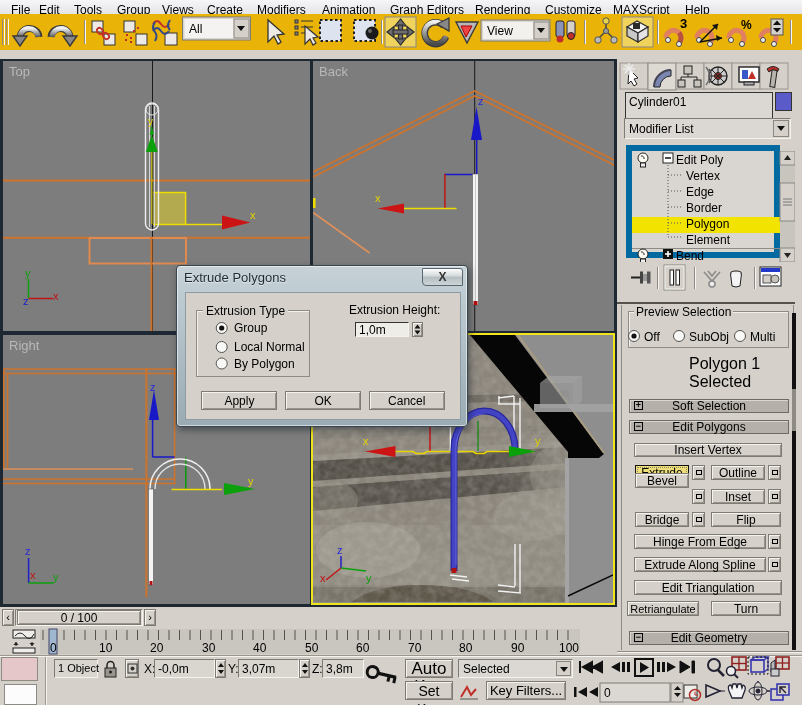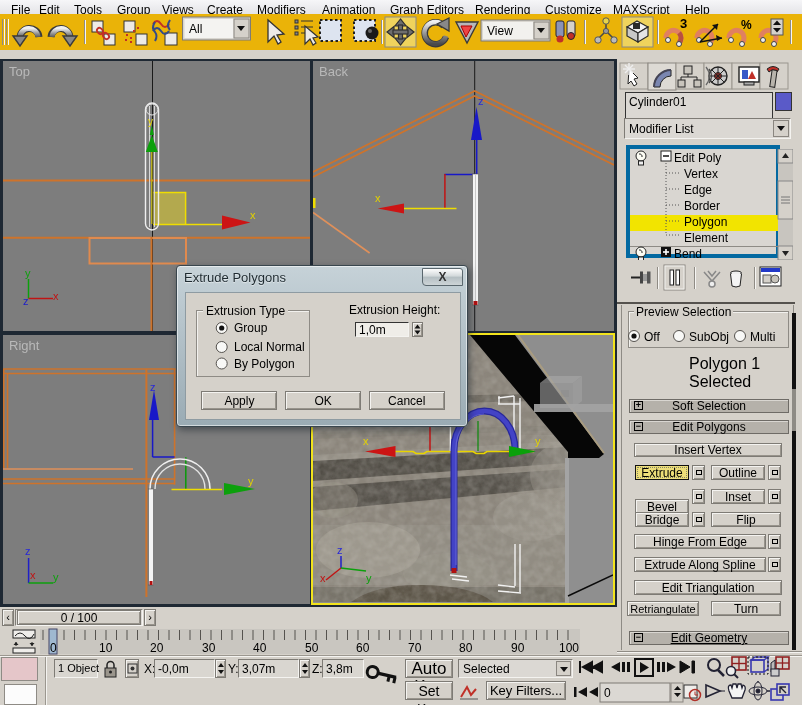--- a/index.html
+++ b/index.html
@@ -465,21 +465,21 @@
 
  <div class="fld" style="left:7px;top:59px;width:167px;height:21px;background:#DBD8D3">
    <span style="position:absolute;left:4px;top:3px;font-size:12px">Modifier List</span>
    <div class="abs" style="right:1px;top:1px;width:16px;height:17px;background:#D5D1CA;border:1px solid #8A8680">
      <svg width="14" height="15">
           <path d="M 3 5 l 8 0 l -4 5 z" fill="#111"></path>
         </svg>
    </div>
  </div>
 
- <div class="abs" style="left:9px;top:86px;width:154px;height:113px;background:#D9D6D1;border:4px solid #0369a1">
+ <div class="abs" style="left:9px;top:86px;width:154px;height:113px;background:#D9D6D1;border:6px solid #0369a1">
    <svg width="163" height="111" style="position:absolute;left:0;top:0">
      <g font-size="12" fill="#000">
       <rect x="0" y="66" width="148" height="16" fill="#F2E400"></rect>
       <text x="44" y="13">Edit Poly</text>
       <text x="54" y="29">Vertex</text>
       <text x="54" y="45">Edge</text>
       <text x="54" y="61">Border</text>
       <text x="54" y="77">Polygon</text>
       <text x="54" y="93">Element</text>
       <text x="44" y="109">Bend</text>
@@ -586,21 +586,21 @@
  <div class="abs" style="left:17px;top:363px;width:9px;height:9px;border:1px solid #000;background:#B5B1AA;font-size:9px;line-height:7px;text-align:center;font-weight:bold">−</div>
  <div class="btn3d abs" style="left:17px;top:384px;width:148px;height:14px;line-height:13px">Insert Vertex</div>
  <div class="btn3d abs" style="left:18px;top:406px;width:54px;height:15px;line-height:14px;background:#EDDE79;border:1px solid #111;box-shadow:none;outline:1px dotted #886;outline-offset:-3px">Extrude</div>
  <div class="btn3d abs" style="left:75px;top:406px;width:13px;height:15px">
       <div style="position:absolute;left:3px;top:4px;width:6px;height:5px;border:1px solid #000"></div>
     </div>
  <div class="btn3d abs" style="left:94px;top:406px;width:54px;height:15px;line-height:14px">Outline</div>
  <div class="btn3d abs" style="left:151px;top:406px;width:13px;height:15px">
       <div style="position:absolute;left:3px;top:4px;width:6px;height:5px;border:1px solid #000"></div>
     </div>
- <div class="btn3d abs" style="left:18px;top:440px;width:54px;height:15px;line-height:14px">Bevel</div>
+ <div class="btn3d abs" style="left:18px;top:414px;width:54px;height:15px;line-height:14px">Bevel</div>
  <div class="btn3d abs" style="left:75px;top:430px;width:13px;height:15px">
       <div style="position:absolute;left:3px;top:4px;width:6px;height:5px;border:1px solid #000"></div>
     </div>
  <div class="btn3d abs" style="left:94px;top:430px;width:54px;height:15px;line-height:14px">Inset</div>
  <div class="btn3d abs" style="left:151px;top:430px;width:13px;height:15px">
       <div style="position:absolute;left:3px;top:4px;width:6px;height:5px;border:1px solid #000"></div>
     </div>
  <div class="btn3d abs" style="left:18px;top:453px;width:54px;height:15px;line-height:14px">Bridge</div>
  <div class="btn3d abs" style="left:75px;top:453px;width:13px;height:15px">
       <div style="position:absolute;left:3px;top:4px;width:6px;height:5px;border:1px solid #000"></div>
@@ -610,21 +610,21 @@
  <div class="btn3d abs" style="left:151px;top:475px;width:13px;height:15px">
       <div style="position:absolute;left:3px;top:4px;width:6px;height:5px;border:1px solid #000"></div>
     </div>
  <div class="btn3d abs" style="left:17px;top:498px;width:132px;height:15px;line-height:14px">Extrude Along Spline</div>
  <div class="btn3d abs" style="left:151px;top:498px;width:13px;height:15px">
       <div style="position:absolute;left:3px;top:4px;width:6px;height:5px;border:1px solid #000"></div>
     </div>
  <div class="btn3d abs" style="left:17px;top:521px;width:148px;height:15px;line-height:14px">Edit Triangulation</div>
  <div class="btn3d abs" style="left:10px;top:542px;width:72px;height:15px;line-height:14px;font-size:11px">Retriangulate</div>
  <div class="btn3d abs" style="left:94px;top:542px;width:70px;height:15px;line-height:14px">Turn</div>
- <div class="rollhdr" style="left:12px;top:572px;width:160px;text-decoration:underline;">Edit Geometry</div>
+ <div class="rollhdr" style="left:12px;top:572px;width:160px;">Edit Geometry</div>
  <div class="abs" style="left:17px;top:574px;width:9px;height:9px;border:1px solid #000;background:#B5B1AA;font-size:9px;line-height:7px;text-align:center;font-weight:bold">−</div>
 
  <div class="abs" style="left:4px;top:246px;width:1px;height:345px;background:#8E8B85"></div>
  <div class="abs" style="left:176px;top:246px;width:1px;height:345px;background:#8E8B85"></div>
 
  <div class="abs" style="left:175px;top:254px;width:4px;height:337px;background:#111"></div>
  <div class="abs" style="left:175px;top:330px;width:4px;height:42px;background:#8E8B85"></div>
 </div>
 <div class="abs" id="timeslider">
   <div class="btn3d abs" style="left:2px;top:2px;width:12px;height:17px;line-height:15px;font-size:11px">‹</div>

